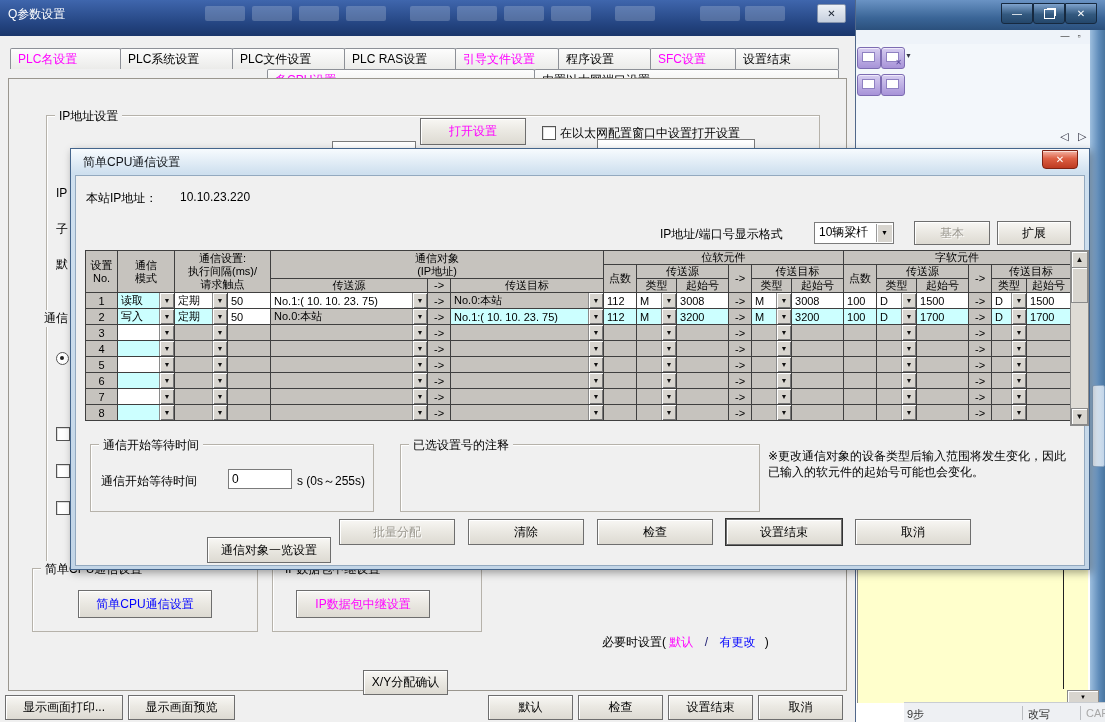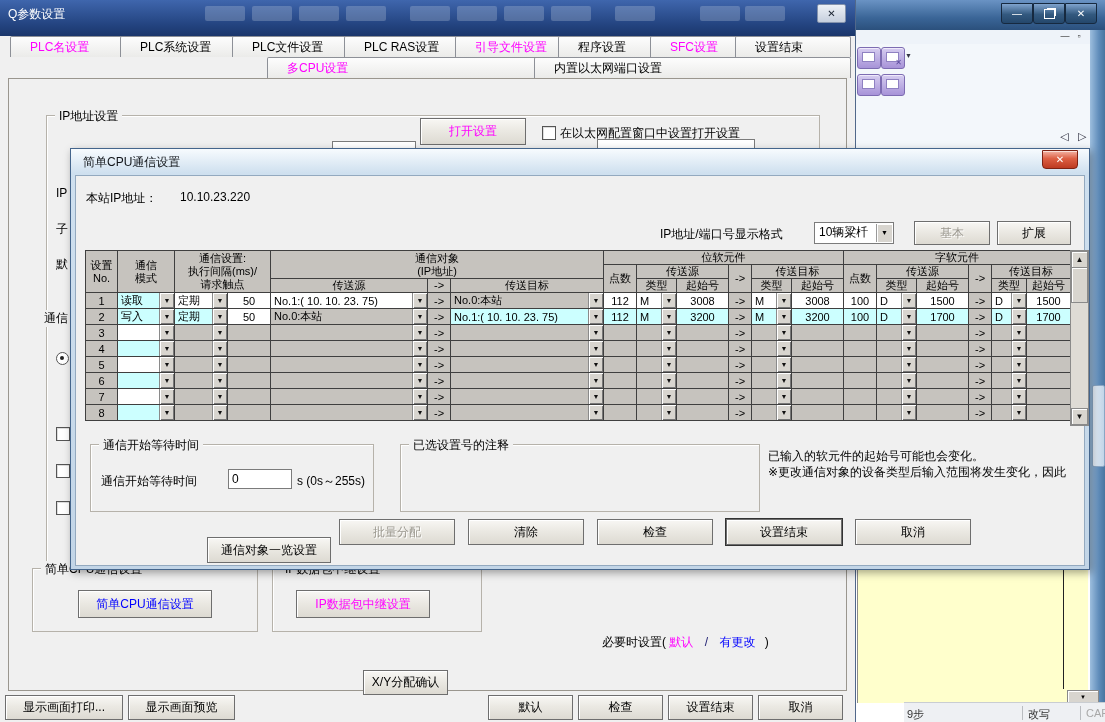--- a/index.html
+++ b/index.html
@@ -27,21 +27,21 @@
   .sbsep{position:absolute;top:3px;width:0;height:14px;border-left:1px solid #b9bcc0}
   .minidd{background:#d8d5cf;border:1px solid #8a8a8a;box-shadow:inset 1px 1px 0 #fff;display:flex;align-items:center;justify-content:center;font-size:6px}
 
   
   .qdlg{left:0;top:0;width:855px;height:722px;background:#f0f0f0;border-right:1px solid #51688a;z-index:10}
   .qtitle{left:0;top:0;width:855px;height:36px;background:linear-gradient(#3f66ad,#23437f 70%,#1b366b);color:#fff}
   .qtitle .cap{position:absolute;left:8px;top:6px;font-size:12px}
   .ghost{position:absolute;top:6px;height:15px;background:rgba(186,198,219,.30);border-radius:2px}
   .qclose{right:9px;top:4px;width:27px;height:17px;background:linear-gradient(#edf1f7,#c6cfdd);border:1px solid #8493ad;
     border-radius:2px;color:#1c2533;font-size:10px;display:flex;align-items:center;justify-content:center}
-  .tab{position:absolute;top:0;height:20px;line-height:20px;padding-left:19px;background:linear-gradient(#fdfdfd,#ebebe9);
+  .tab{position:absolute;top:12px;height:20px;line-height:20px;padding-left:7px;background:linear-gradient(#fdfdfd,#ebebe9);
     border:1px solid #8d9097;border-bottom:none;border-radius:2px 2px 0 0;white-space:nowrap;overflow:hidden;font-size:12px}
   .tabpage{left:8px;top:78px;width:837px;height:611px;border:1px solid #9a9archive0;border:1px solid #9a968e;background:#f0f0f0}
   .group{border:1px solid #b6b2aa;box-shadow:inset 1px 1px 0 #fff;background:transparent}
   .glabel{position:absolute;top:-8px;left:8px;background:#f0f0f0;padding:0 4px;white-space:nowrap}
   .btn{display:flex;align-items:center;justify-content:center;font-size:12px;white-space:nowrap;
     background:linear-gradient(#f8f7f4,#ebe9e3 45%,#dddad2);border:1px solid #6e6e6e;box-shadow:inset 1px 1px 0 #fff}
   .btn.disabled{color:#9b988f;text-shadow:1px 1px 0 #fff}
   .btn.default{box-shadow:inset 1px 1px 0 #fff,0 0 0 1px #333}
   .cbx{width:12px;height:12px;background:#fff;border:1px solid #555;box-shadow:inset 1px 1px 0 #ddd}
   .radio{width:11px;height:11px;border-radius:50%;background:#fff;border:1px solid #555}
@@ -62,21 +62,21 @@
   .input{background:#fff;border:1px solid #7b7b7b;font-size:12px;padding:1px 3px}
 
   
   #comm-table{border-collapse:collapse;table-layout:fixed;width:985px;font-size:11px}
   #comm-table th,#comm-table td{border:1px solid #3f3f3f;overflow:hidden;white-space:nowrap}
   #comm-table th{background:var(--cellgray);font-weight:normal;text-align:center;line-height:13px;padding:0}
   #comm-table th span{display:block}
   #comm-table td{height:15px;padding:0 3px;position:relative}
   #comm-table td.hasdd{padding-right:17px}
   .bg-w{background:#fff}.bg-c{background:var(--cyan)}.bg-g{background:var(--cellgray)}
-  .al-r{text-align:center}.al-c{text-align:center}
+  .al-r{text-align:left}.al-c{text-align:center}
   .ddb{position:absolute;right:0;top:0;bottom:0;width:14px;background:#d8d5cf;border-left:1px solid #8a8a8a;
     box-shadow:inset 1px 1px 0 #fff,inset -1px -1px 0 #777;display:flex;align-items:center;justify-content:center;font-size:7px;color:#111}
   .vsb{background:#dedbd5;border:1px solid #8a8a8a}
   .sbtn{position:absolute;left:0;width:15px;height:15px;background:#d8d5cf;border:1px solid #8a8a8a;
     box-shadow:inset 1px 1px 0 #fff;display:flex;align-items:center;justify-content:center;font-size:8px;color:#111}
   .sthumb{position:absolute;left:0;top:16px;width:15px;height:34px;background:#d8d5cf;border:1px solid #8a8a8a;box-shadow:inset 1px 1px 0 #fff}
   .note{font-size:12px;line-height:16px;color:#000}
 </style>
 </head>
 <body>
@@ -497,22 +497,22 @@
         <span class="glabel">通信开始等待时间</span>
         <span class="a" style="left:10px;top:28px">通信开始等待时间</span>
         <input class="a input" style="left: 137px; top: 24px; width: 56px; height: 16px;" value="0">
         <span class="a" style="left:206px;top:28px">s (0s～255s)</span>
       </div>
       <div class="a group" style="left:324px;top:268px;width:358px;height:66px">
         <span class="glabel">已选设置号的注释</span>
       </div>
 
       <div class="a note" style="left:692px;top:272px;width:316px">
+        <span style="display:block">※更改通信对象的设备类型后输入范围将发生变化，因此</span>
         <span style="display:block">已输入的软元件的起始号可能也会变化。</span>
-        <span style="display:block">※更改通信对象的设备类型后输入范围将发生变化，因此</span>
       </div>
 
       <div id="modal-buttons">
           <div class="btn a" style="left: 131px; top: 343px; width: 122px; height: 24px; margin-top: 18px;">通信对象一览设置</div>
           <div class="btn a disabled" style="left: 263px; top: 343px; width: 114px; height: 24px;">批量分配</div>
           <div class="btn a" style="left: 392px; top: 343px; width: 114px; height: 24px;">清除</div>
           <div class="btn a" style="left: 521px; top: 343px; width: 114px; height: 24px;">检查</div>
           <div class="btn a default" style="left: 650px; top: 343px; width: 114px; height: 24px;">设置结束</div>
           <div class="btn a" style="left: 779px; top: 343px; width: 114px; height: 24px;">取消</div>
         </div>

